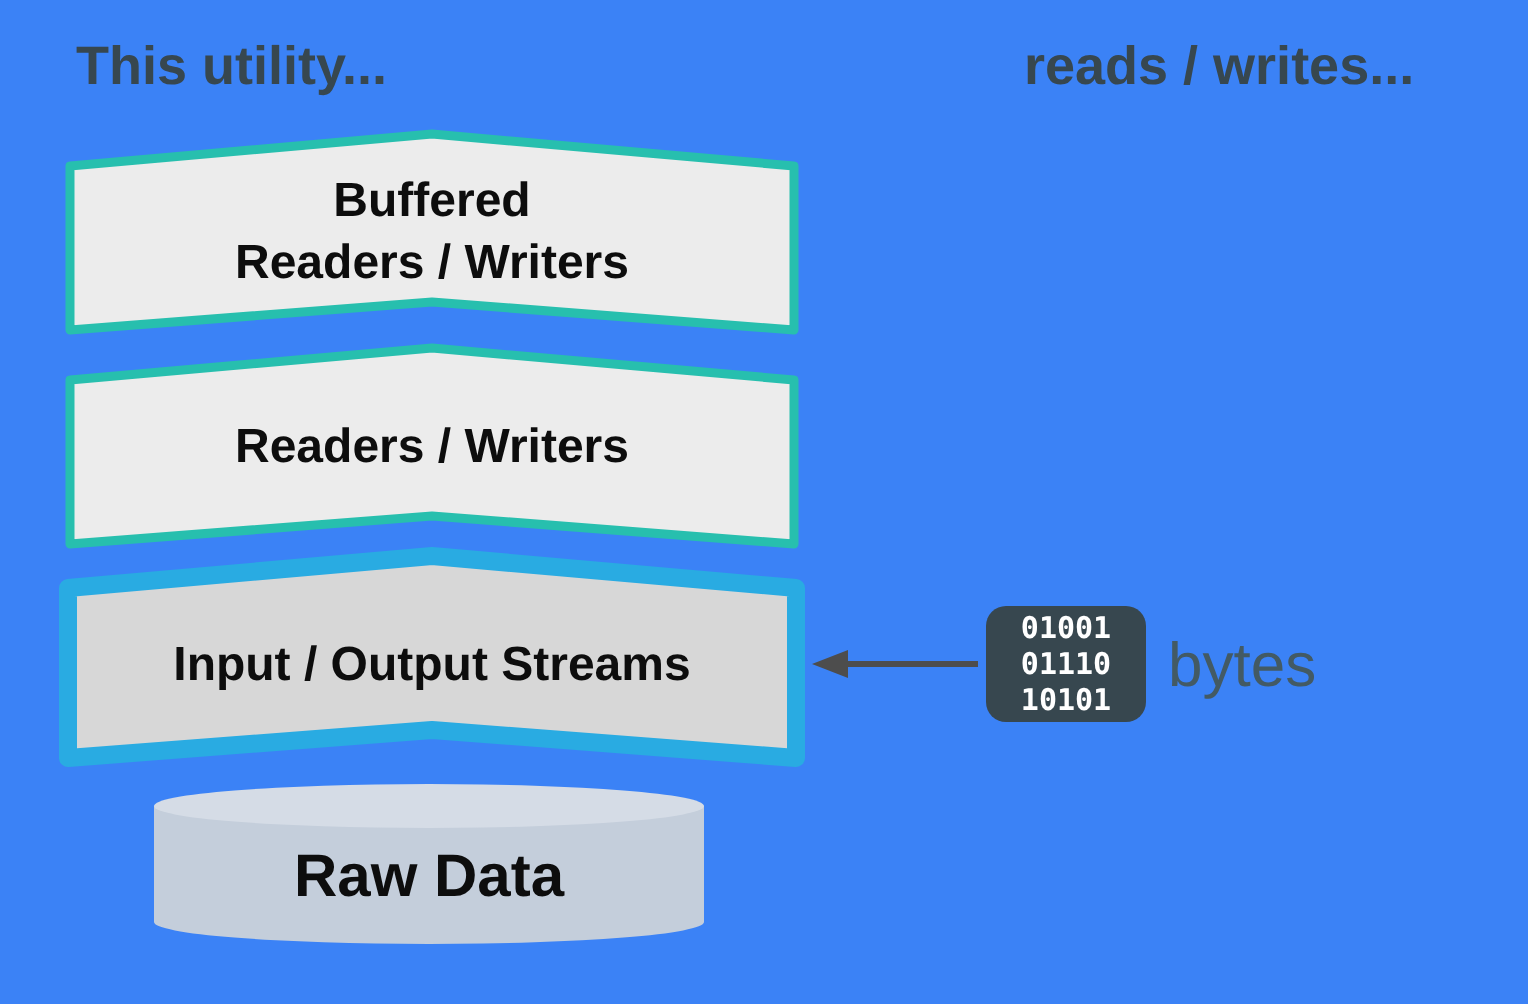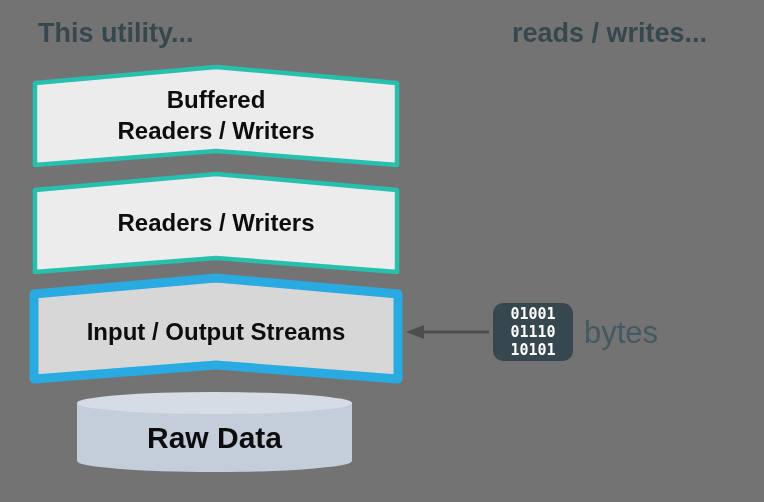--- a/index.html
+++ b/index.html
@@ -4,21 +4,21 @@
 <style>
   html, body {
     margin: 0;
     padding: 0;
     background: #ffffff;
   }
   .canvas {
     position: relative;
     width: 764px;
     height: 502px;
-    background: #737373;
+    background: #3b82f6;
     overflow: hidden;
     font-family: "Liberation Sans", sans-serif;
   }
   svg text {
     font-family: "Liberation Sans", sans-serif;
   }
   .heading {
     font-size: 27px;
     font-weight: 700;
   }

